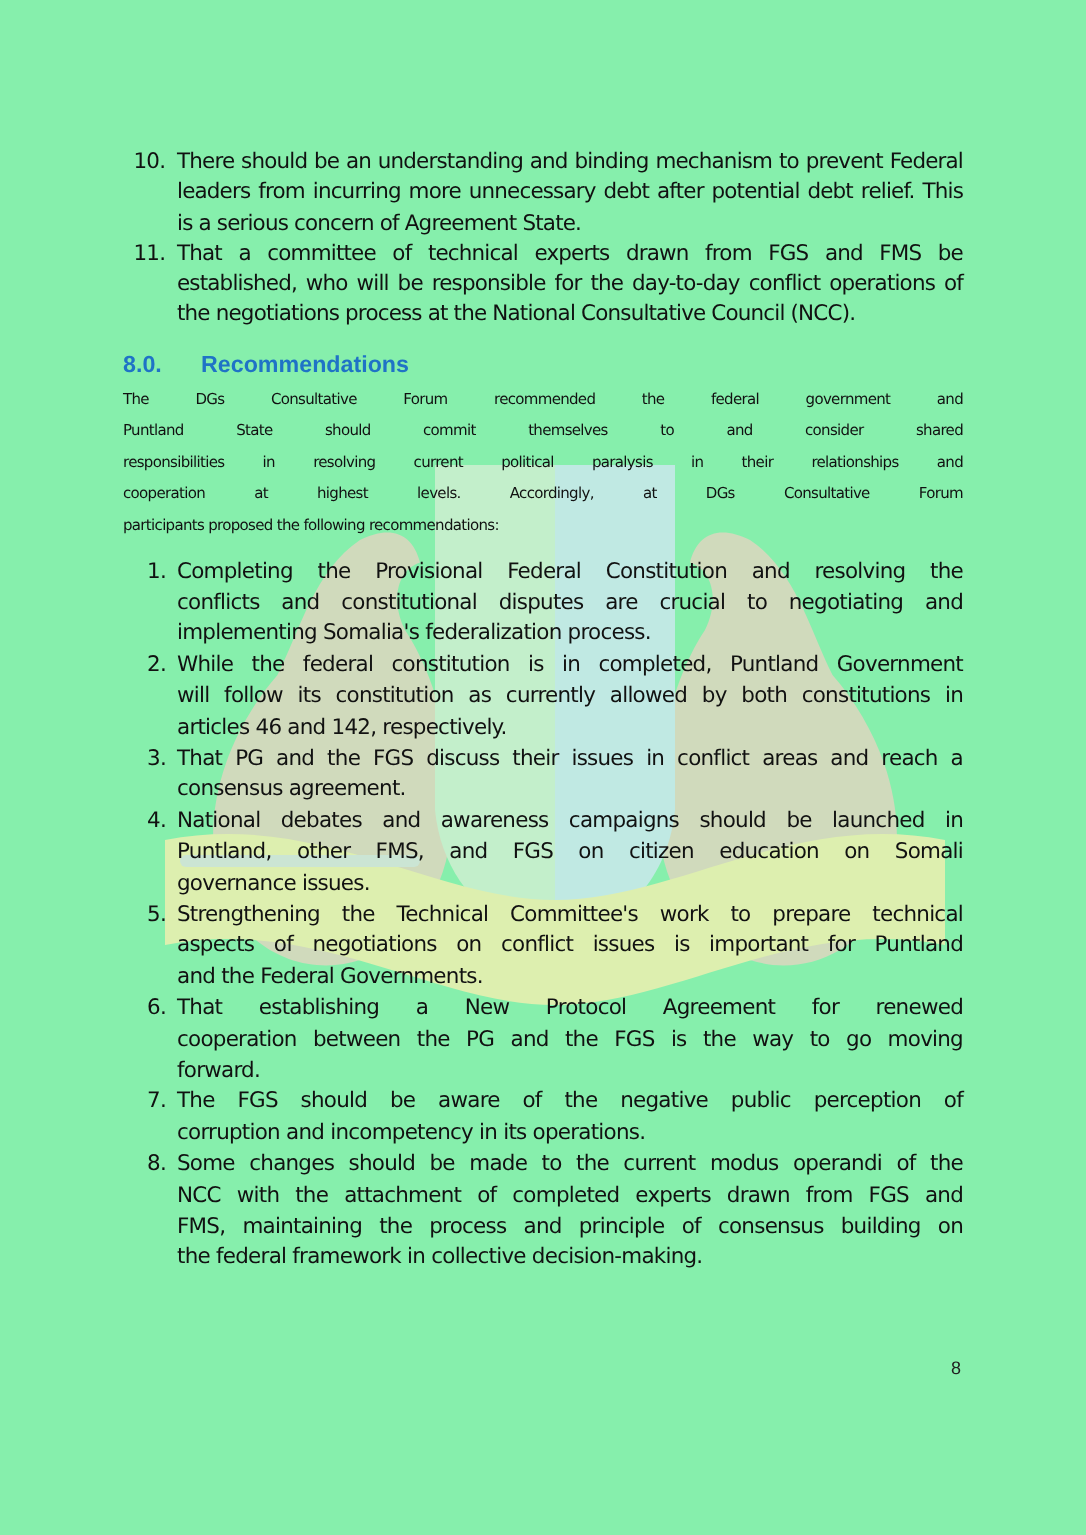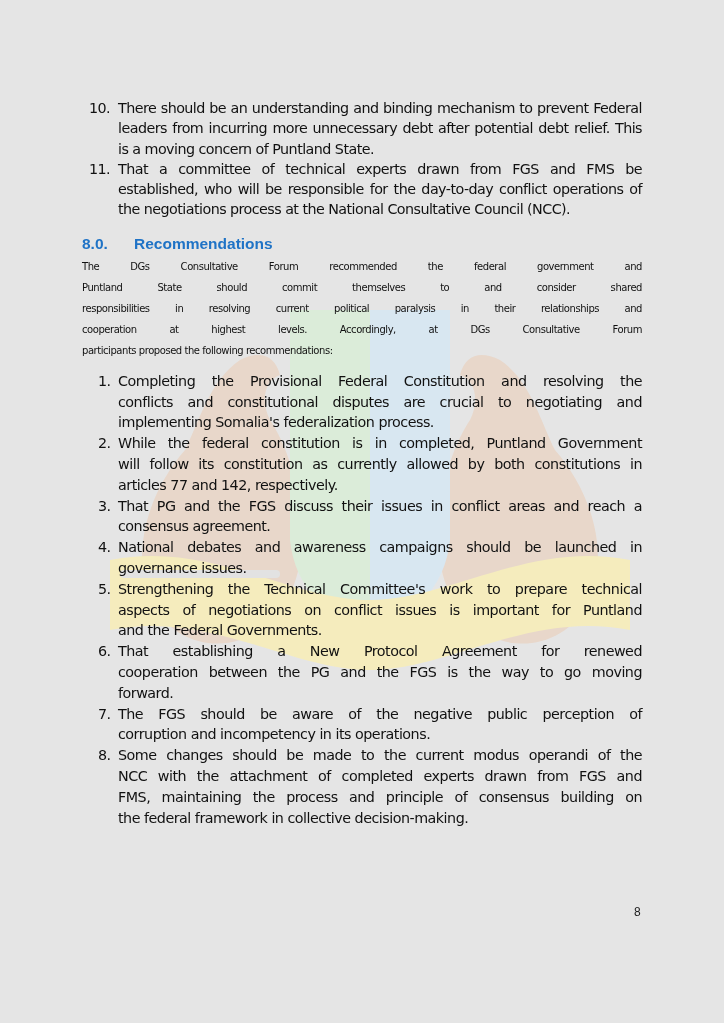--- a/index.html
+++ b/index.html
@@ -1,17 +1,17 @@
 <!DOCTYPE html>
 <html><head>
 <meta charset="utf-8">
 <style>
   html, body { margin:0; padding:0; background:#ffffff; }
   body { width:724px; height:1023px; position:relative; overflow:hidden; }
-  .page { position:absolute; left:0; top:0; width:724px; height:1023px; background:#e5e5e5; }
+  .page { position:absolute; left:0; top:0; width:724px; height:1023px; background:#86efac; }
   .watermark { position:absolute; left:90px; top:300px; width:560px; height:420px; z-index:0; }
   .content { position:absolute; left:82px; top:98px; width:560px; z-index:1; color:#111; }
 
   .num-list-a { font-family:"DejaVu Sans", sans-serif; font-size:14.3px; line-height:20.3px; margin:0; padding:0; list-style:none; letter-spacing:-0.55px; }
   .num-list-a li { position:relative; padding-left:36px; text-align:justify; margin:0; }
   .num-list-a .n { position:absolute; left:7px; top:0; }
 
   .section-heading { font-family:"Liberation Sans", sans-serif; font-weight:bold; color:#1f73c6; font-size:15.5px; margin:14px 0 0 0; line-height:20px; display:flex;align-items:center; }
   .section-heading .sec-num { width:52px; }
 
@@ -46,21 +46,21 @@
     <rect id="wm-ground" x="30" y="270" width="160" height="8" rx="4" fill="#e2e2e2"></rect>
   </svg>
 
   <div class="content">
 
     <ol class="num-list-a">
       <li>
         <span class="n">10.</span>
         <span>There should be an understanding and binding mechanism to prevent Federal </span>
         <span>leaders from incurring more unnecessary debt after potential debt relief. This </span>
-        <span>is a moving concern of Puntland State.</span>
+        <span>is a serious concern of Agreement State.</span>
       </li>
       <li>
         <span class="n">11.</span>
         <span>That a committee of technical experts drawn from FGS and FMS be </span>
         <span>established, who will be responsible for the day-to-day conflict operations </span>
         <span>of the negotiations process at the National Consultative Council (NCC).</span>
       </li>
     </ol>
 
     <h2 class="section-heading">
@@ -80,30 +80,31 @@
       <li>
         <span class="n">1.</span>
         <span class="ln">Completing the Provisional Federal Constitution and resolving the</span>
         <span class="ln">conflicts and constitutional disputes are crucial to negotiating and</span>
         <span class="ln last">implementing Somalia's federalization process.</span>
       </li>
       <li>
         <span class="n">2.</span>
         <span class="ln">While the federal constitution is in completed, Puntland Government</span>
         <span class="ln">will follow its constitution as currently allowed by both constitutions in</span>
-        <span class="ln last">articles 77 and 142, respectively.</span>
+        <span class="ln last">articles 46 and 142, respectively.</span>
       </li>
       <li>
         <span class="n">3.</span>
         <span class="ln">That PG and the FGS discuss their issues in conflict areas and reach a</span>
         <span class="ln last">consensus agreement.</span>
       </li>
       <li>
         <span class="n">4.</span>
         <span class="ln">National debates and awareness campaigns should be launched in</span>
+        <span class="ln">Puntland, other FMS, and FGS on citizen education on Somali</span>
         <span class="ln last">governance issues.</span>
       </li>
       <li>
         <span class="n">5.</span>
         <span class="ln">Strengthening the Technical Committee's work to prepare technical</span>
         <span class="ln">aspects of negotiations on conflict issues is important for Puntland</span>
         <span class="ln last">and the Federal Governments.</span>
       </li>
       <li>
         <span class="n">6.</span>

